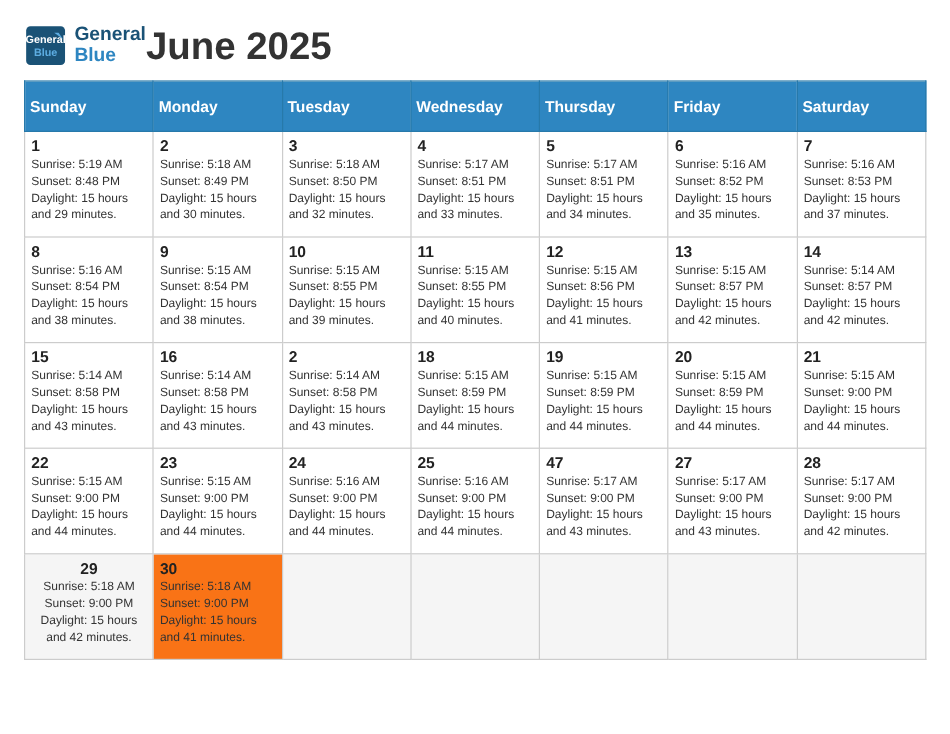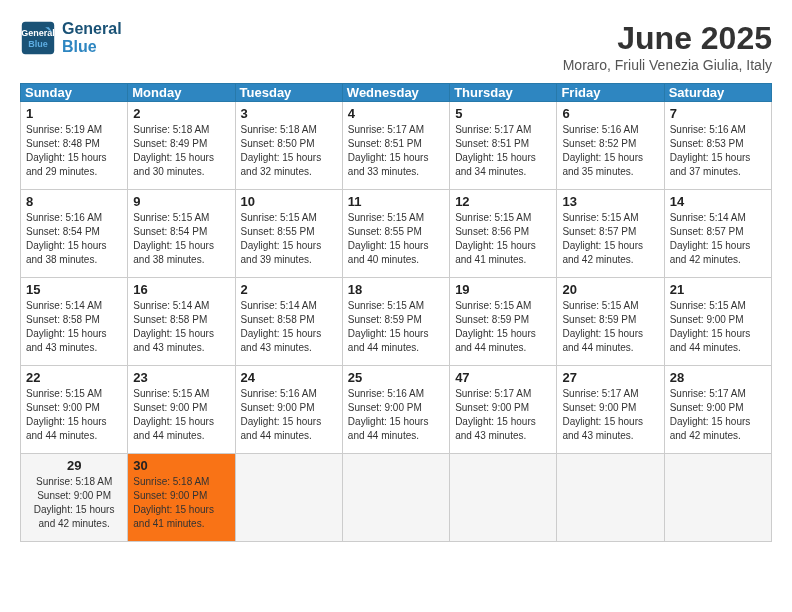--- a/index.html
+++ b/index.html
@@ -5,21 +5,20 @@
     * { box-sizing: border-box; margin: 0; padding: 0; }
     body {
       font-family: Arial, sans-serif;
       background: #fff;
       width: 792px;
       min-height: 612px;
       padding: 20px;
     }
     .header-area {
       display: flex;
-      justify-content: space-between;
       align-items: flex-start;
       margin-bottom: 10px;
     }
     .logo {
       display: flex;
       align-items: center;
       gap: 6px;
     }
     .logo-icon {
       width: 36px;
@@ -38,21 +37,21 @@
       color: #555;
     }
     table {
       width: 100%;
       border-collapse: collapse;
       font-size: 11px;
     }
     thead tr th {
       background: #2e86c1;
       color: #fff;
-      padding: 1px 4px;
+      padding: 13px 4px;
       text-align: left;
       font-size: 13px;
       font-weight: bold;
       border: 1px solid #2779aa;
     }
     tbody tr td {
       border: 1px solid #ccc;
       vertical-align: top;
       padding: 4px 5px;
       width: calc(100% / 7);
@@ -86,21 +85,20 @@
       <text x="20" y="30" text-anchor="middle" fill="#5dade2" font-size="10" font-weight="bold" font-family="Arial">Blue</text>
       <polygon points="28,8 36,14 32,8" fill="#5dade2"></polygon>
     </svg>
     <div>
       <div style="font-size:16px;font-weight:bold;color:#1a5276;">General</div>
       <div style="font-size:16px;font-weight:bold;color:#2e86c1;">Blue</div>
     </div>
   </div>
   <div class="title-area">
     <div class="month-title">June 2025</div>
-    <div class="location-title">Moraro, Friuli Venezia Giulia, Italy</div>
   </div>
 </div>
 
 <table>
   <thead>
     <tr>
     <th>Sunday</th>
         <th>Monday</th>
         <th>Tuesday</th>
         <th>Wednesday</th>

